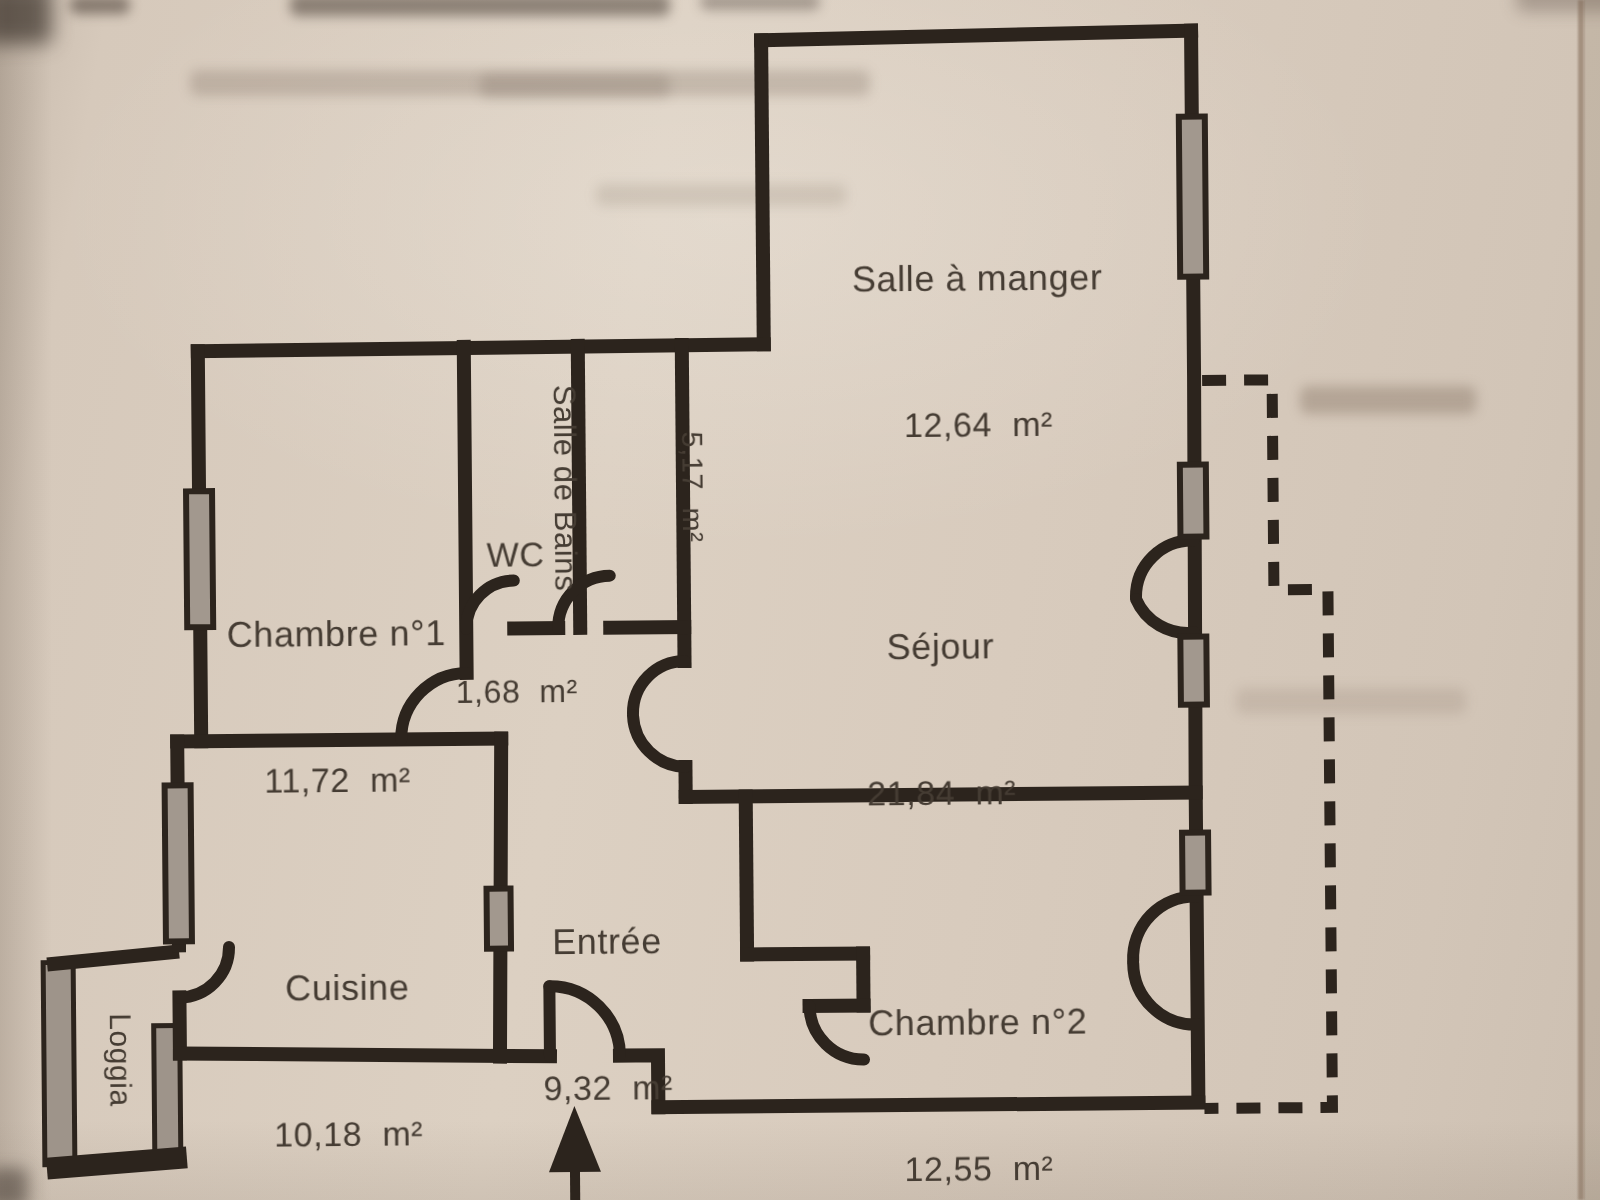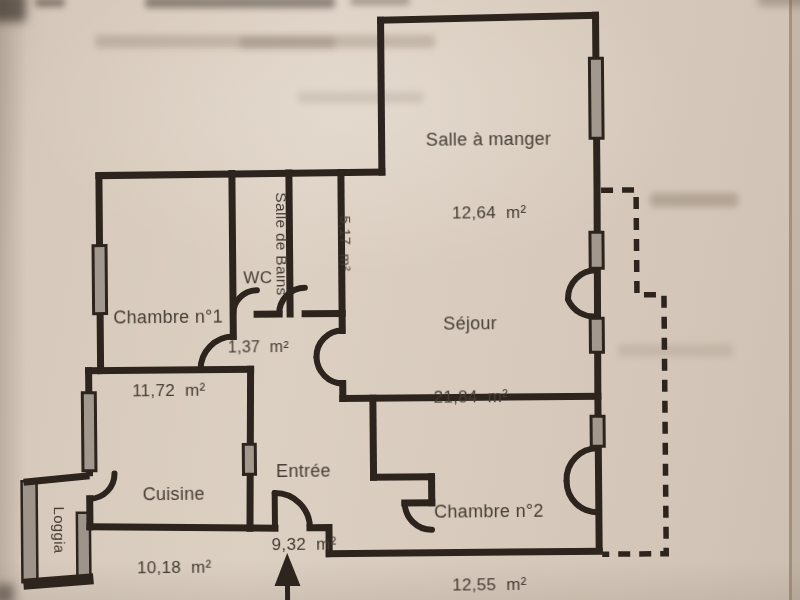--- a/index.html
+++ b/index.html
@@ -149,21 +149,21 @@
       <div class="area">21,84  m²</div>
     </div>
 
     <div class="room-label" style="left:83px;top:253px;width:170px;">
       <div>Chambre n°1</div>
       <div class="area">11,72  m²</div>
     </div>
 
     <div class="room-label" style="left:222px;top:218px;width:72px;font-size:17px;">
       <div>WC</div>
-      <div class="area" style="font-size:16px;">1,37  m²</div>
+      <div class="area" style="font-size:16px;">1,68  m²</div>
     </div>
 
     <div class="room-label rot" style="left:314px;top:243px;width:150px;">
       <div class="area" style="font-size:14.5px;">5,17  m²</div>
       <div style="font-size:15.5px;">Salle de Bains</div>
     </div>
 
     <div class="room-label" style="left:92px;top:430px;width:160px;">
       <div>Cuisine</div>
       <div class="area">10,18  m²</div>

